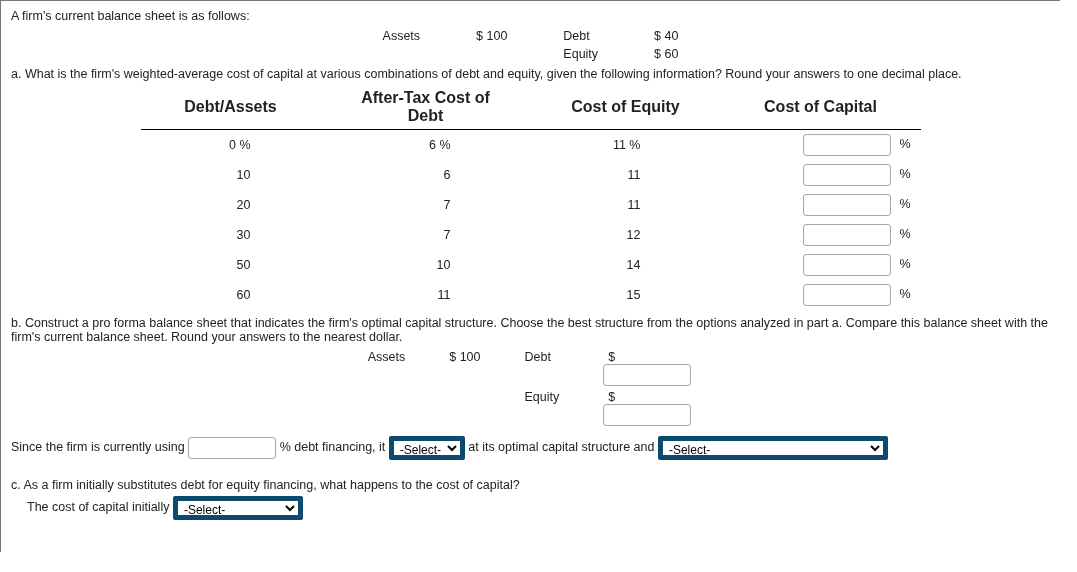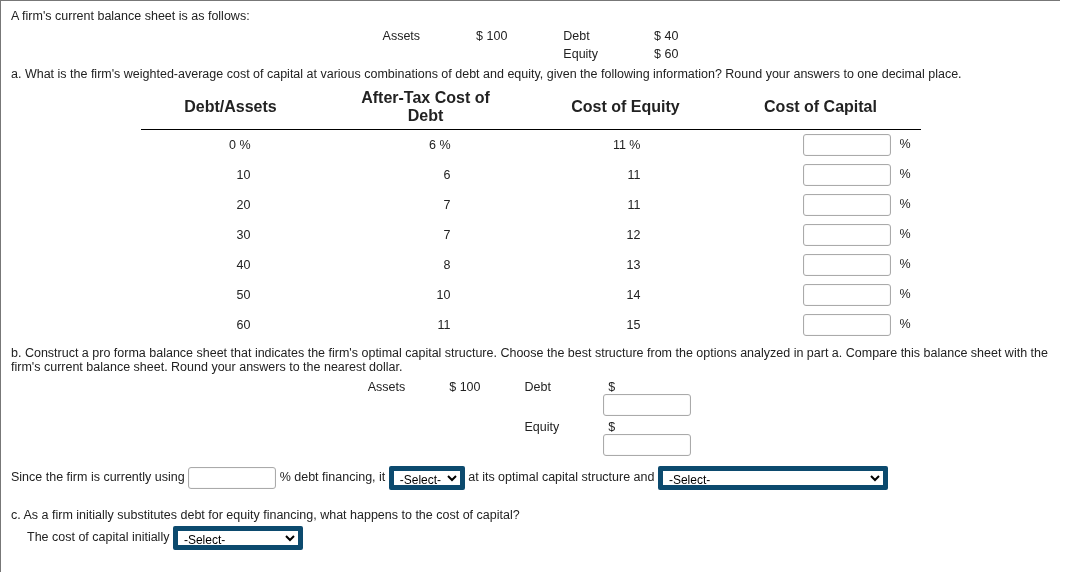--- a/index.html
+++ b/index.html
@@ -122,26 +122,20 @@
       <td class="ce">11</td>
       <td class="cc"><input class="txt" style=""><span class="pct">%</span></td>
     </tr>
     <tr>
       <td class="da">30</td>
       <td class="cd">7</td>
       <td class="ce">12</td>
       <td class="cc"><input class="txt" style=""><span class="pct">%</span></td>
     </tr>
     <tr>
-      <td class="da">40</td>
-      <td class="cd">8</td>
-      <td class="ce">13</td>
-      <td class="cc"><input class="txt" style=""><span class="pct">%</span></td>
-    </tr>
-    <tr>
       <td class="da">50</td>
       <td class="cd">10</td>
       <td class="ce">14</td>
       <td class="cc"><input class="txt" style=""><span class="pct">%</span></td>
     </tr>
     <tr>
       <td class="da">60</td>
       <td class="cd">11</td>
       <td class="ce">15</td>
       <td class="cc"><input class="txt" style=""><span class="pct">%</span></td>

